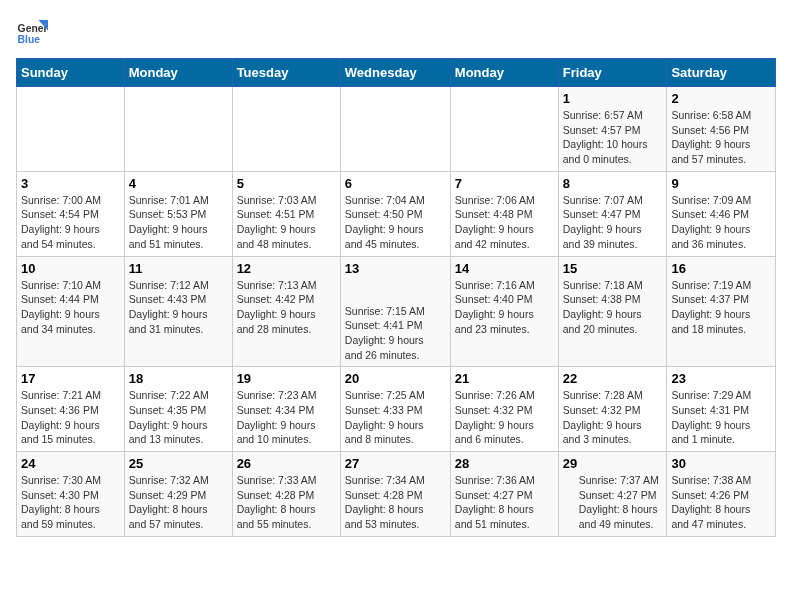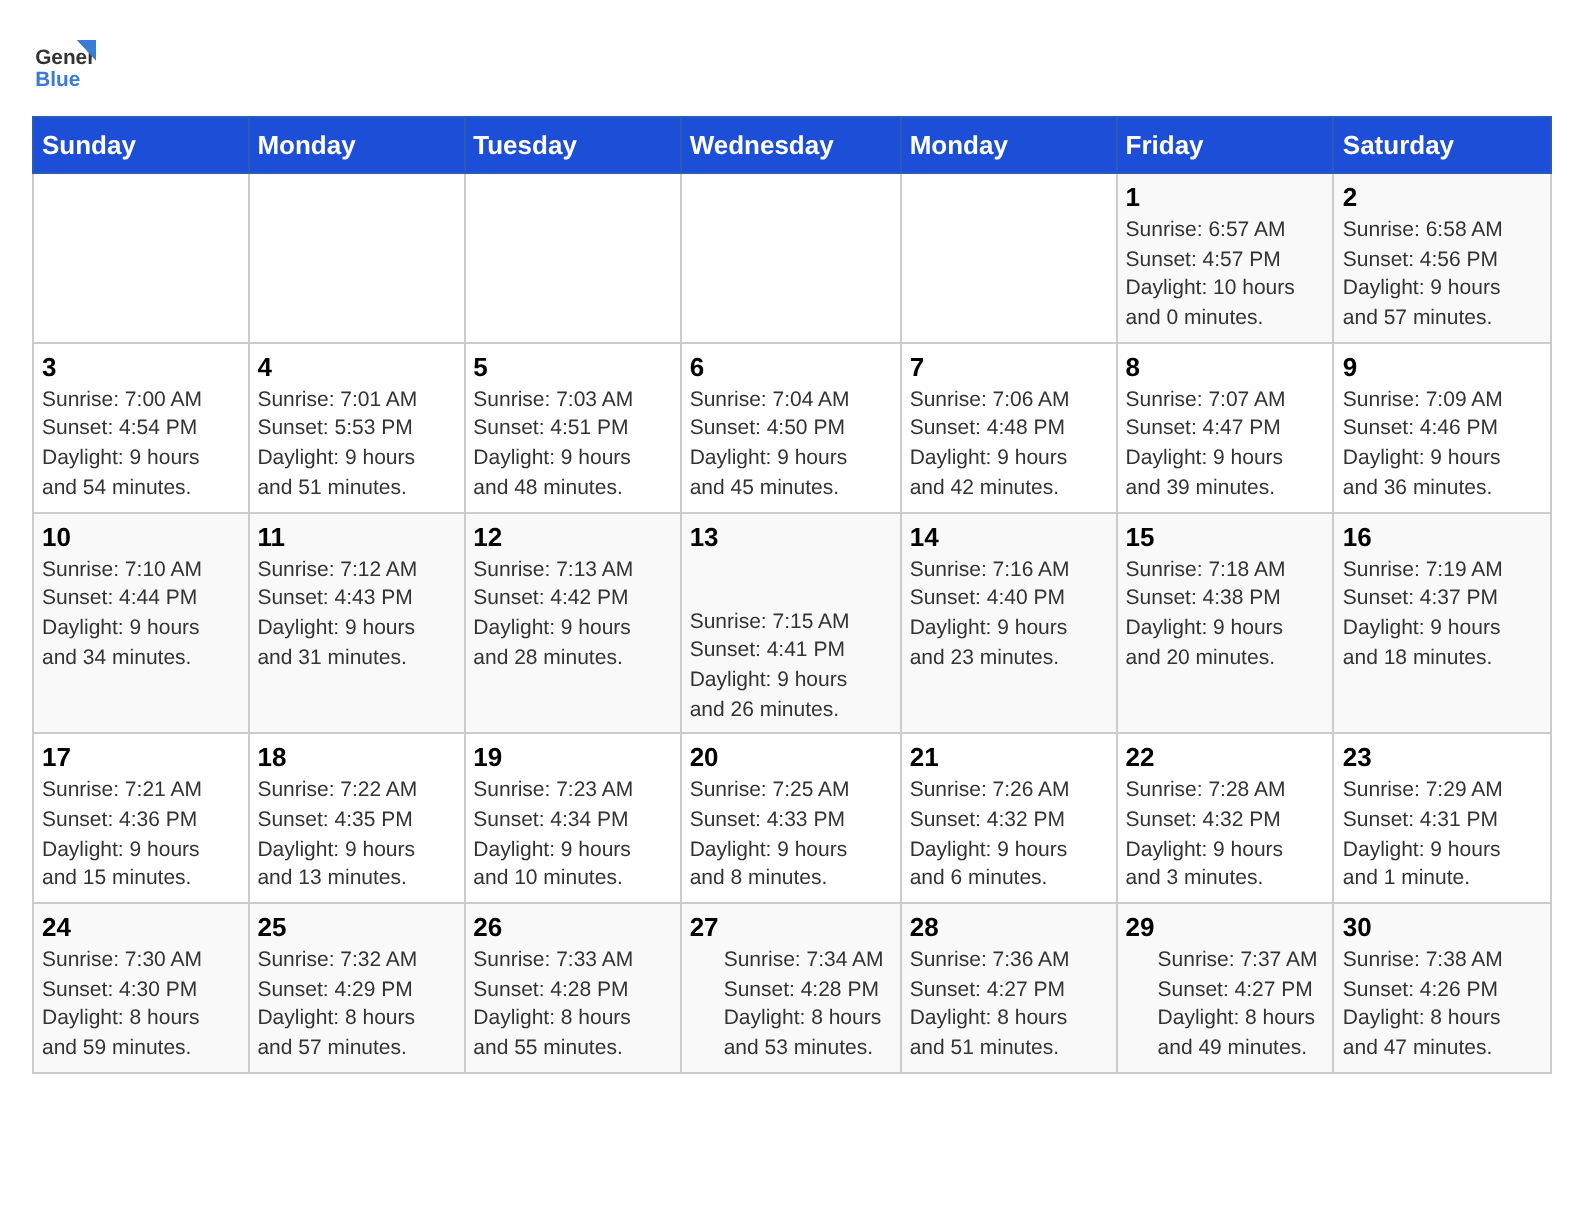--- a/index.html
+++ b/index.html
@@ -36,21 +36,21 @@
     .location {
       font-size: 16px;
       color: #555;
     }
     table {
       width: 100%;
       border-collapse: collapse;
       font-size: 11px;
     }
     thead tr th {
-      background: #1d4ed8;
+      background: #0369a1;
       color: #fff;
       padding: 6px 4px;
       text-align: left;
       font-size: 13px;
       font-weight: bold;
       border: 1px solid #2a5bb5;
     }
     tbody tr td {
       border: 1px solid #ccc;
       vertical-align: top;
@@ -299,21 +299,21 @@
         </td>
         <td>
           <span class="day-num">26</span>
           <div class="day-info" style="white-space: pre-line;">Sunrise: 7:33 AM
 Sunset: 4:28 PM
 Daylight: 8 hours
 and 55 minutes.</div>
         </td>
         <td>
           <span class="day-num">27</span>
-          <div class="day-info" style="white-space: pre-line; margin-left: 17px;">Sunrise: 7:34 AM
+          <div class="day-info" style="white-space: pre-line;">Sunrise: 7:34 AM
 Sunset: 4:28 PM
 Daylight: 8 hours
 and 53 minutes.</div>
         </td>
         <td>
           <span class="day-num">28</span>
           <div class="day-info" style="white-space: pre-line;">Sunrise: 7:36 AM
 Sunset: 4:27 PM
 Daylight: 8 hours
 and 51 minutes.</div>

